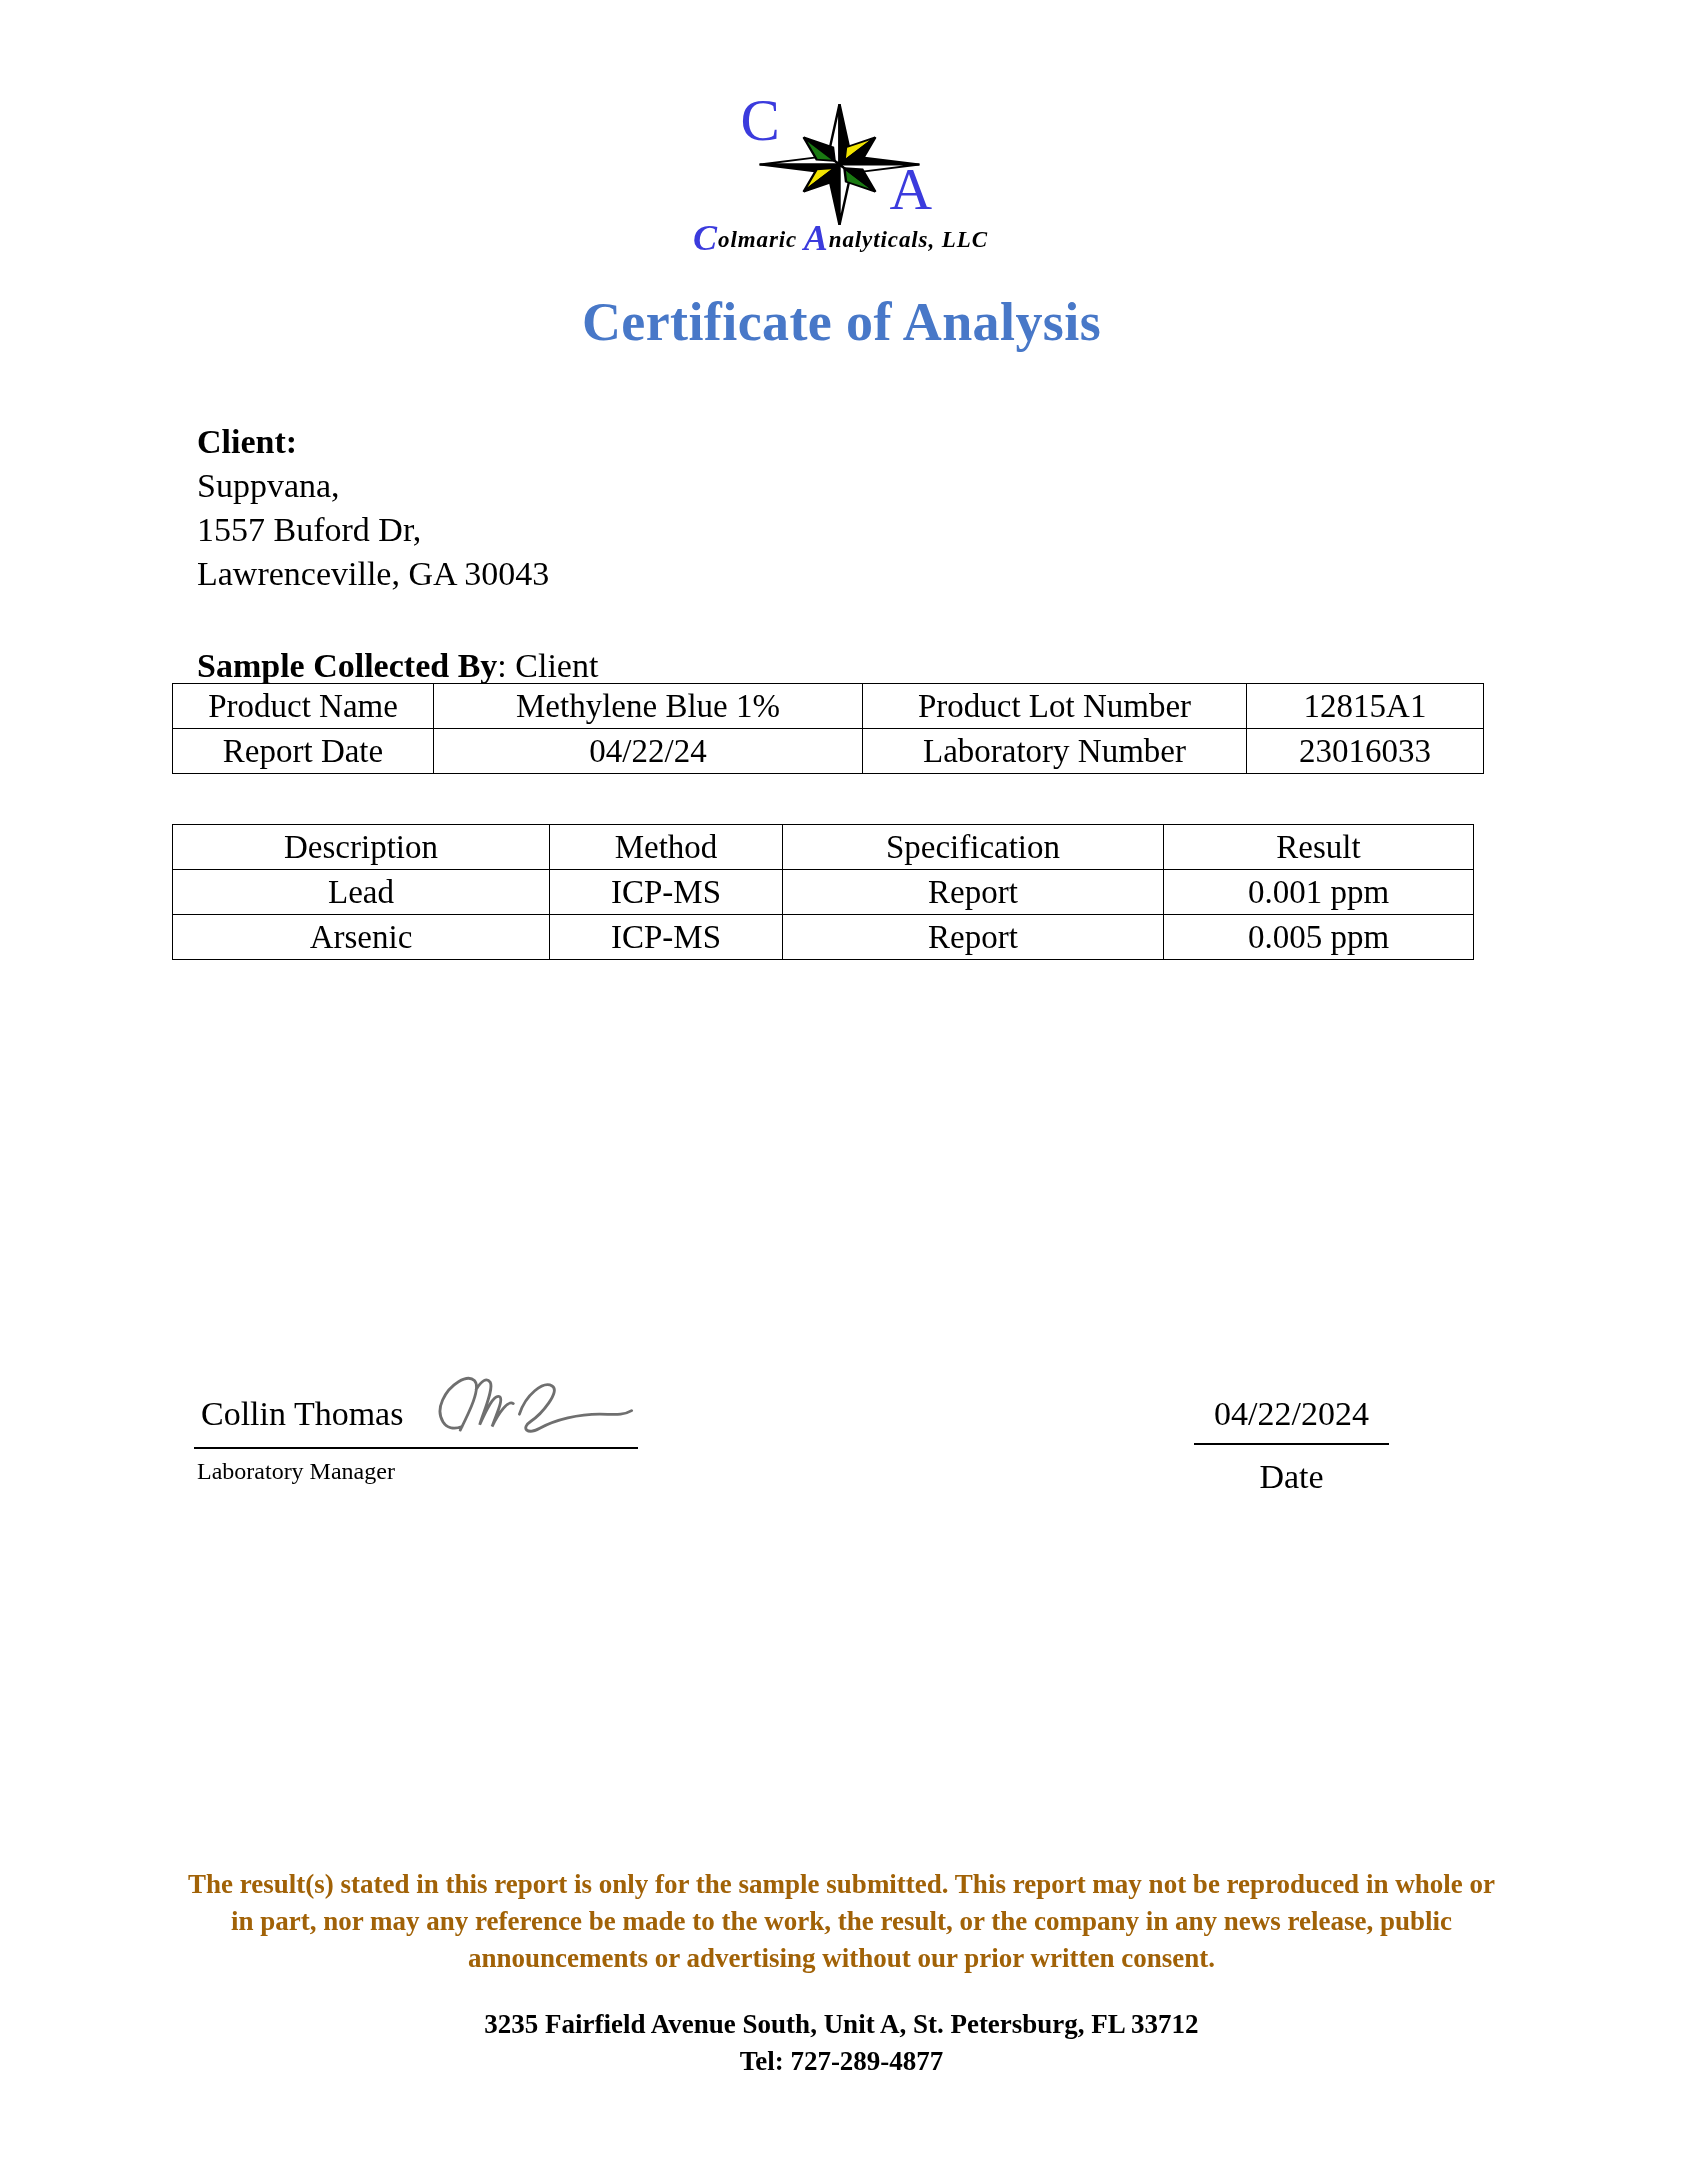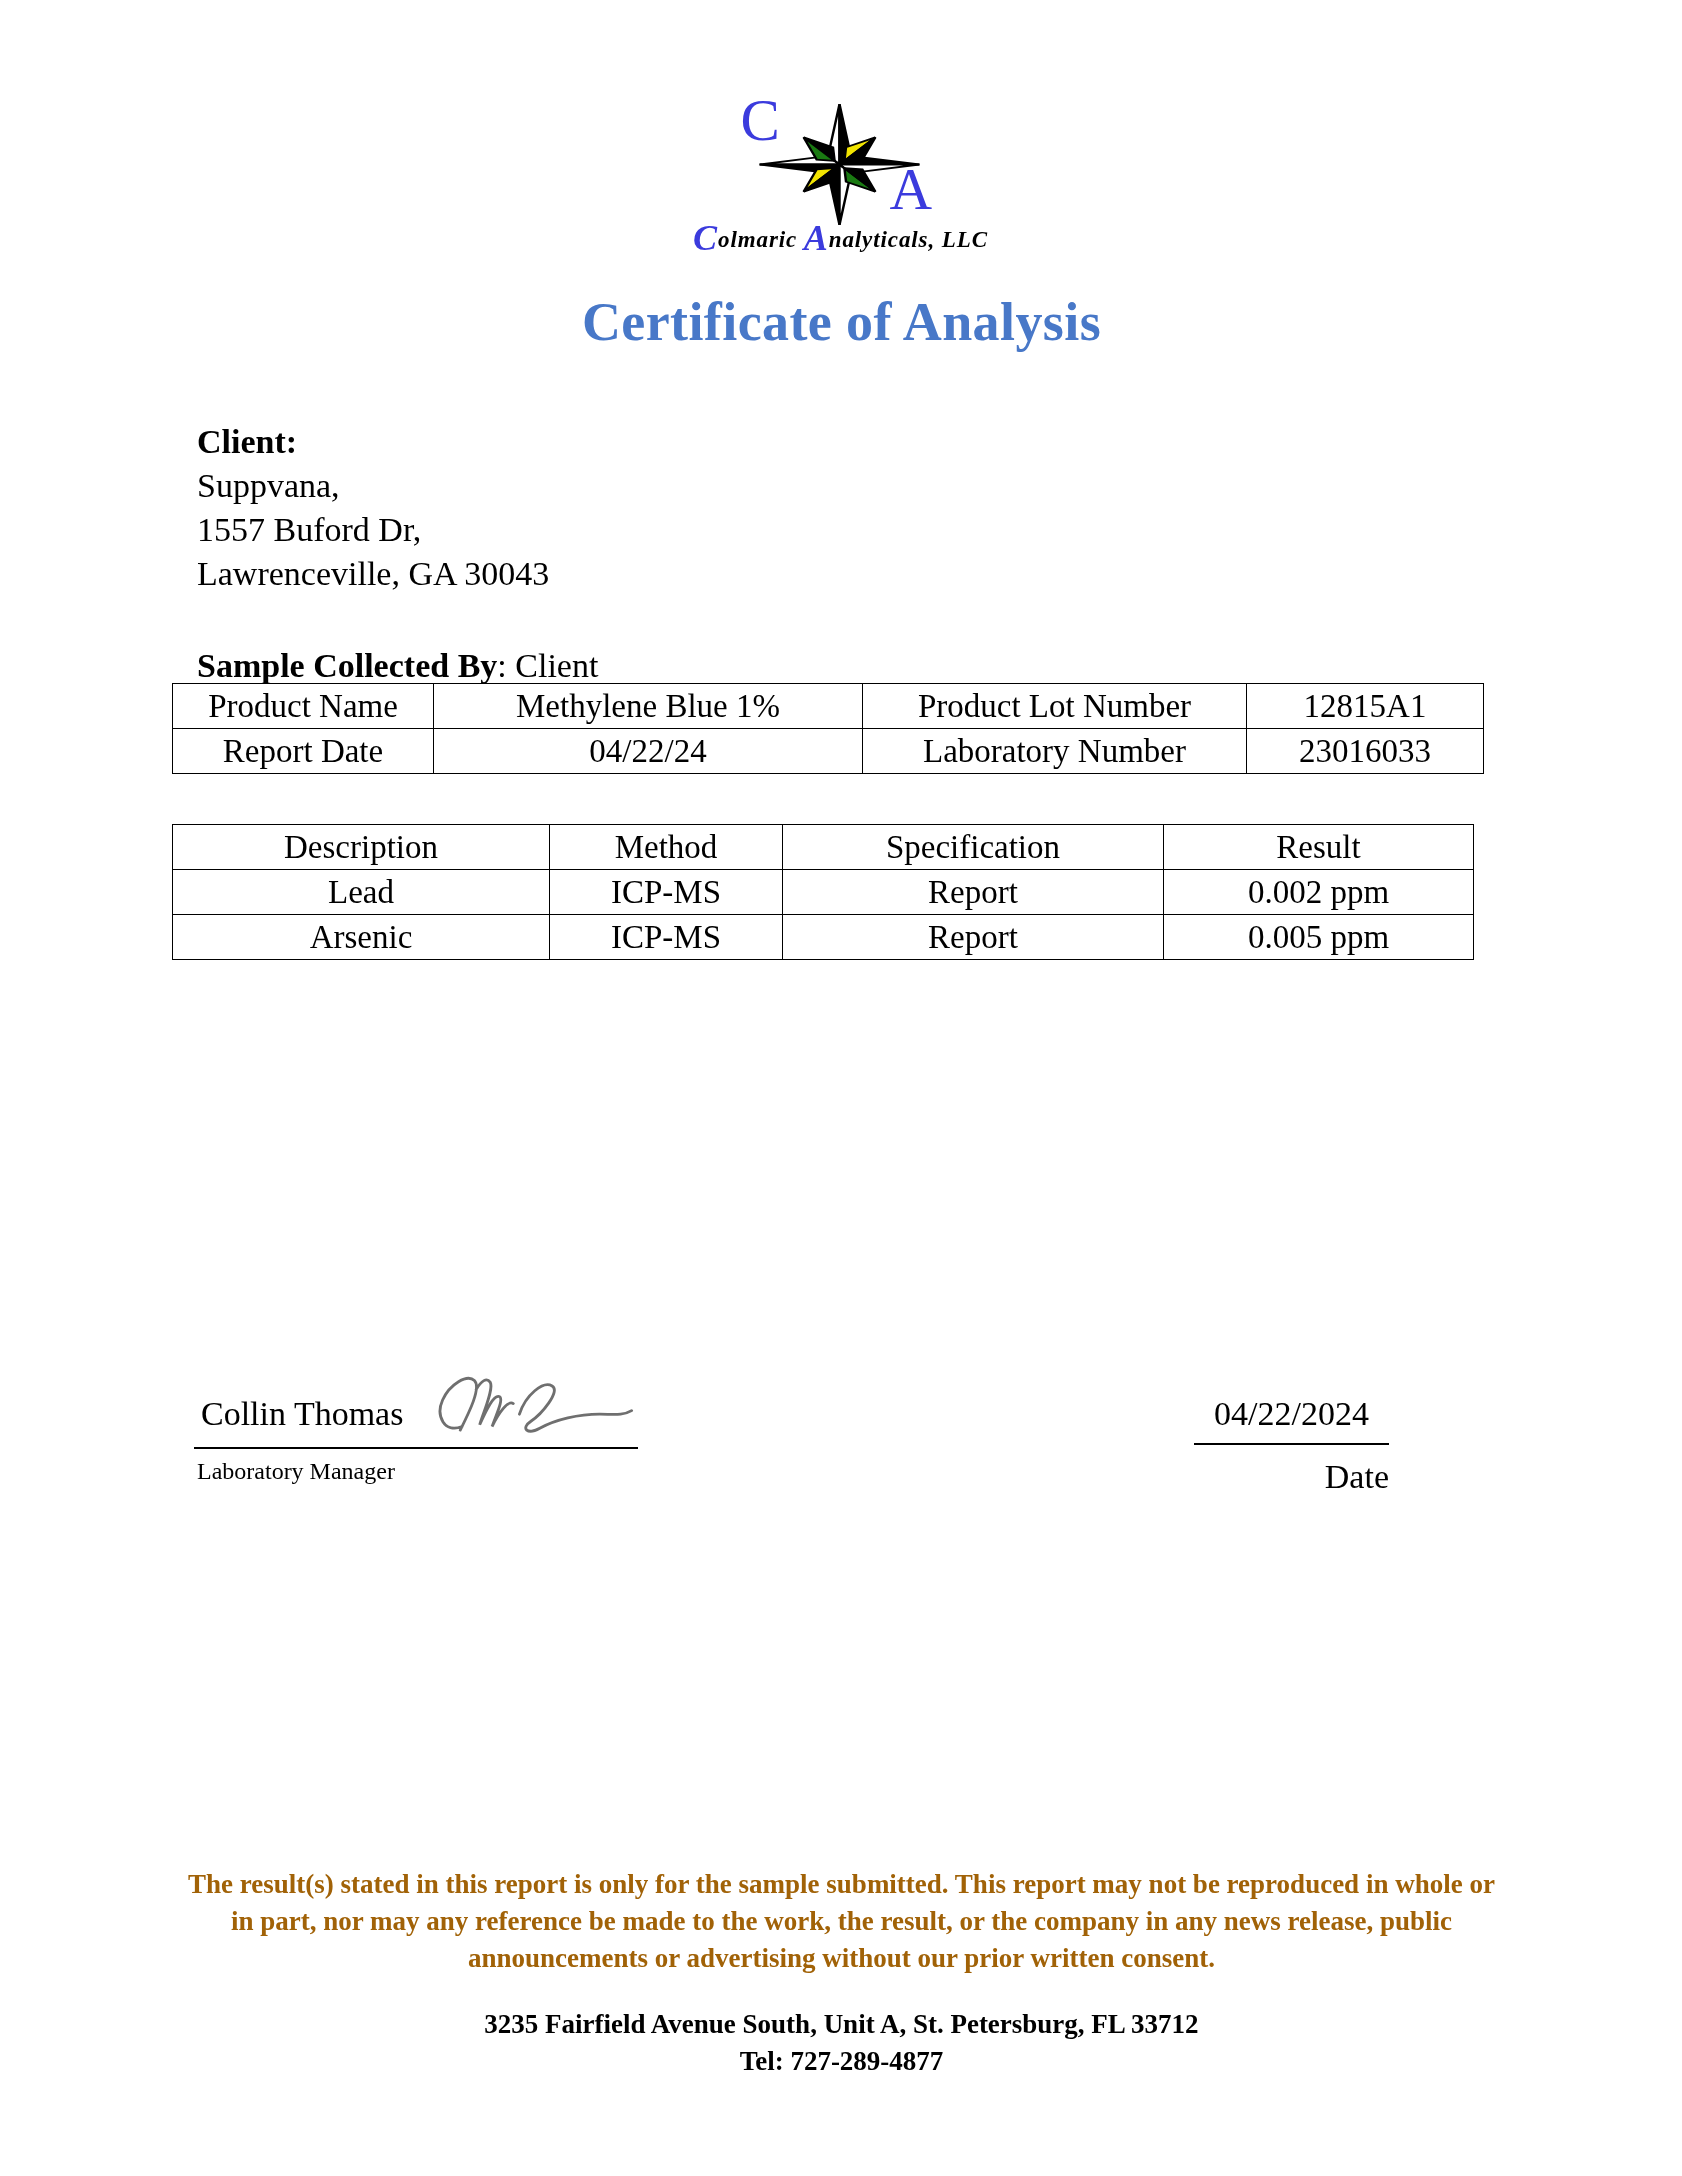--- a/index.html
+++ b/index.html
@@ -39,21 +39,21 @@
   .product-table { top:683px; width:1311px; }
   .results-table { top:824px; width:1302px; }
 
   
   .sig-name  { position:absolute; left:201px; top:1395px; font-size:34px; }
   .sig-line  { position:absolute; left:194px; top:1447px; width:444px; border-top:2.6px solid #000; }
   .sig-role  { position:absolute; left:197px; top:1458px; font-size:24px; }
   .sig-svg   { position:absolute; left:432px; top:1365px; width:212px; height:86px; }
   .date-val  { position:absolute; left:1194px; top:1395px; width:195px; text-align:center; font-size:34px; }
   .date-line { position:absolute; left:1194px; top:1443px; width:195px; border-top:2.6px solid #000; }
-  .date-lbl  { position:absolute; left:1194px; top:1458px; width:195px; text-align:right; font-size:34px; }
+  .date-lbl  { position:absolute; left:1194px; top:1458px; width:195px; text-align:center; font-size:34px; }
 
   
   .disclaimer { position:absolute; left:180px; top:1866px; width:1323px; text-align:center;
                 font-size:27px; font-weight:bold; line-height:37px; }
   .footer-addr { position:absolute; left:0; top:2006px; width:100%; text-align:center;
                  font-size:27px; font-weight:bold; line-height:37px; color:#000; }
 </style>
 </head>
 <body>
 
@@ -141,21 +141,21 @@
       <tr>
     <td>Description</td>
     <td>Method</td>
     <td>Specification</td>
     <td>Result</td>
   </tr>
   <tr>
     <td>Lead</td>
     <td>ICP-MS</td>
     <td>Report</td>
-    <td>0.002 ppm</td>
+    <td>0.001 ppm</td>
   </tr>
   <tr>
     <td>Arsenic</td>
     <td>ICP-MS</td>
     <td>Report</td>
     <td>0.005 ppm</td>
   </tr>
 </tbody>
   </table>
 

